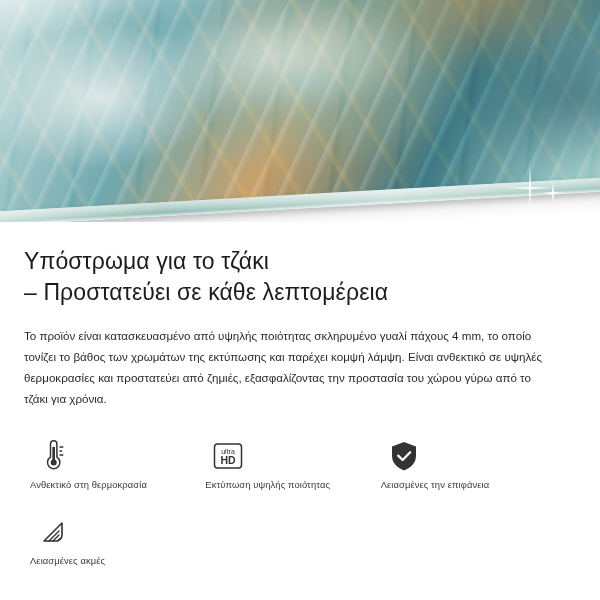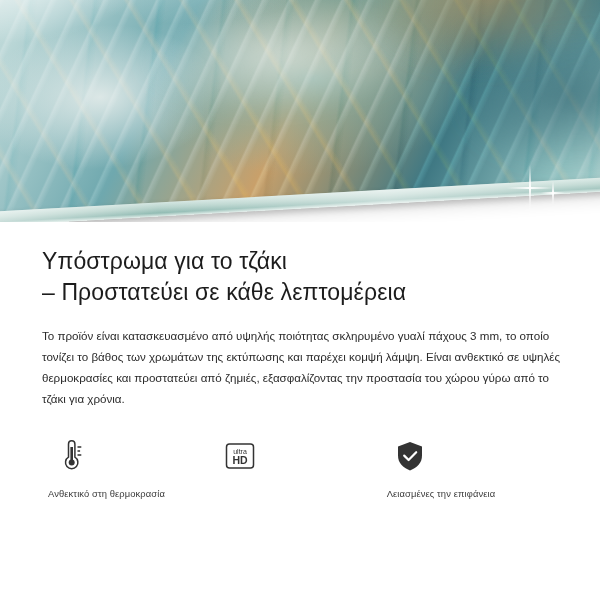--- a/index.html
+++ b/index.html
@@ -131,21 +131,21 @@
     left: 540px;
     top: 186px;
     width: 26px;
     height: 26px;
   }
   .sparkle-2::before { width: 24px; margin-left: -12px; }
   .sparkle-2::after { height: 24px; margin-top: -12px; }
 
   
   .content {
-    padding: 24px 38px 0 42px;
+    padding: 24px 38px 0 24px;
   }
   .headline {
     margin: 0;
     font-size: 23px;
     line-height: 31px;
     font-weight: 400;
     color: #1c1c1c;
     letter-spacing: 0.1px;
   }
   .headline .line2 {
@@ -175,21 +175,20 @@
     text-align: center;
   }
   .feature-icon {
     width: 46px;
     height: 46px;
     display: flex;
     align-items: center;
     justify-content: center;
   }
   .feature-label {
-    margin-top: 9px;
     font-size: 9.4px;
     line-height: 12px;
     color: #3a3a3a;
     letter-spacing: 0.1px;
   }
   svg { display: block; }
 </style>
 </head>
 <body>
 
@@ -210,21 +209,21 @@
       <div class="sparkle sparkle-2"></div>
     </div>
   </div>
 
   <div class="content">
     <h1 class="headline">
       <span>Υπόστρωμα για το τζάκι</span>
       <span class="line2">– Προστατεύει σε κάθε λεπτομέρεια</span>
     </h1>
 
-    <p class="body-copy">Το προϊόν είναι κατασκευασμένο από υψηλής ποιότητας σκληρυμένο γυαλί πάχους 3 mm, το οποίο τονίζει το βάθος των χρωμάτων της εκτύπωσης και παρέχει κομψή λάμψη. Είναι ανθεκτικό σε υψηλές θερμοκρασίες και προστατεύει από ζημιές, εξασφαλίζοντας την προστασία του χώρου γύρω από το τζάκι για χρόνια.</p>
+    <p class="body-copy">Το προϊόν είναι κατασκευασμένο από υψηλής ποιότητας σκληρυμένο γυαλί πάχους 4 mm, το οποίο τονίζει το βάθος των χρωμάτων της εκτύπωσης και παρέχει κομψή λάμψη. Είναι ανθεκτικό σε υψηλές θερμοκρασίες και προστατεύει από ζημιές, εξασφαλίζοντας την προστασία του χώρου γύρω από το τζάκι για χρόνια.</p>
 
     <div class="features">
 
       <div class="feature">
         <div class="feature-icon">
           <svg width="42" height="42" viewBox="0 0 42 42" fill="none" stroke="#333333" stroke-width="1.5">
             <path d="M18.5 9a3.2 3.2 0 0 1 6.4 0v13.2a6.2 6.2 0 1 1-6.4 0V9z"></path>
             <circle cx="21.7" cy="27.6" r="3" fill="#333333" stroke="none"></circle>
             <rect x="20.4" y="12" width="2.6" height="13" fill="#333333" stroke="none"></rect>
             <path d="M27.5 12h3.8M27.5 16h2.6M27.5 20h3.8"></path>
@@ -234,30 +233,40 @@
       </div>
 
       <div class="feature">
         <div class="feature-icon">
           <svg width="42" height="42" viewBox="0 0 42 42">
             <rect x="7.5" y="9" width="27" height="24" rx="3" fill="none" stroke="#333333" stroke-width="1.5"></rect>
             <text x="21" y="19.4" font-family="Liberation Sans, sans-serif" font-size="7" fill="#333333" text-anchor="middle">ultra</text>
             <text x="21" y="29" font-family="Liberation Sans, sans-serif" font-size="10.5" font-weight="bold" fill="#333333" text-anchor="middle">HD</text>
           </svg>
         </div>
+        <div class="feature-label">Εκτύπωση υψηλής ποιότητας</div>
       </div>
 
       <div class="feature">
         <div class="feature-icon">
           <svg width="42" height="42" viewBox="0 0 42 42">
             <path d="M21 7l12 4.4v9.2c0 7.4-5 12.6-12 14.8-7-2.2-12-7.4-12-14.8v-9.2L21 7z" fill="#333333"></path>
             <path d="M15.2 20.6l4.4 4.4 7.6-7.8" fill="none" stroke="#ffffff" stroke-width="2.2" stroke-linecap="round" stroke-linejoin="round"></path>
           </svg>
         </div>
         <div class="feature-label">Λειασμένες την επιφάνεια</div>
       </div>
 
 
+      <div class="feature">
+        <div class="feature-icon">
+          <svg width="42" height="42" viewBox="0 0 42 42">
+            <path d="M12 30L30 12v12a6 6 0 0 1-6 6H12z" fill="none" stroke="#333333" stroke-width="1.6" stroke-linejoin="round"></path>
+            <path d="M17 30l10-10M21 30l6-6M25.5 30l2.5-2.5" stroke="#333333" stroke-width="1.4" stroke-linecap="round"></path>
+          </svg>
+        </div>
+        <div class="feature-label">Λειασμένες ακμές</div>
+      </div>
 
 
     </div>
   </div>
 </div>
 
 </body></html>

